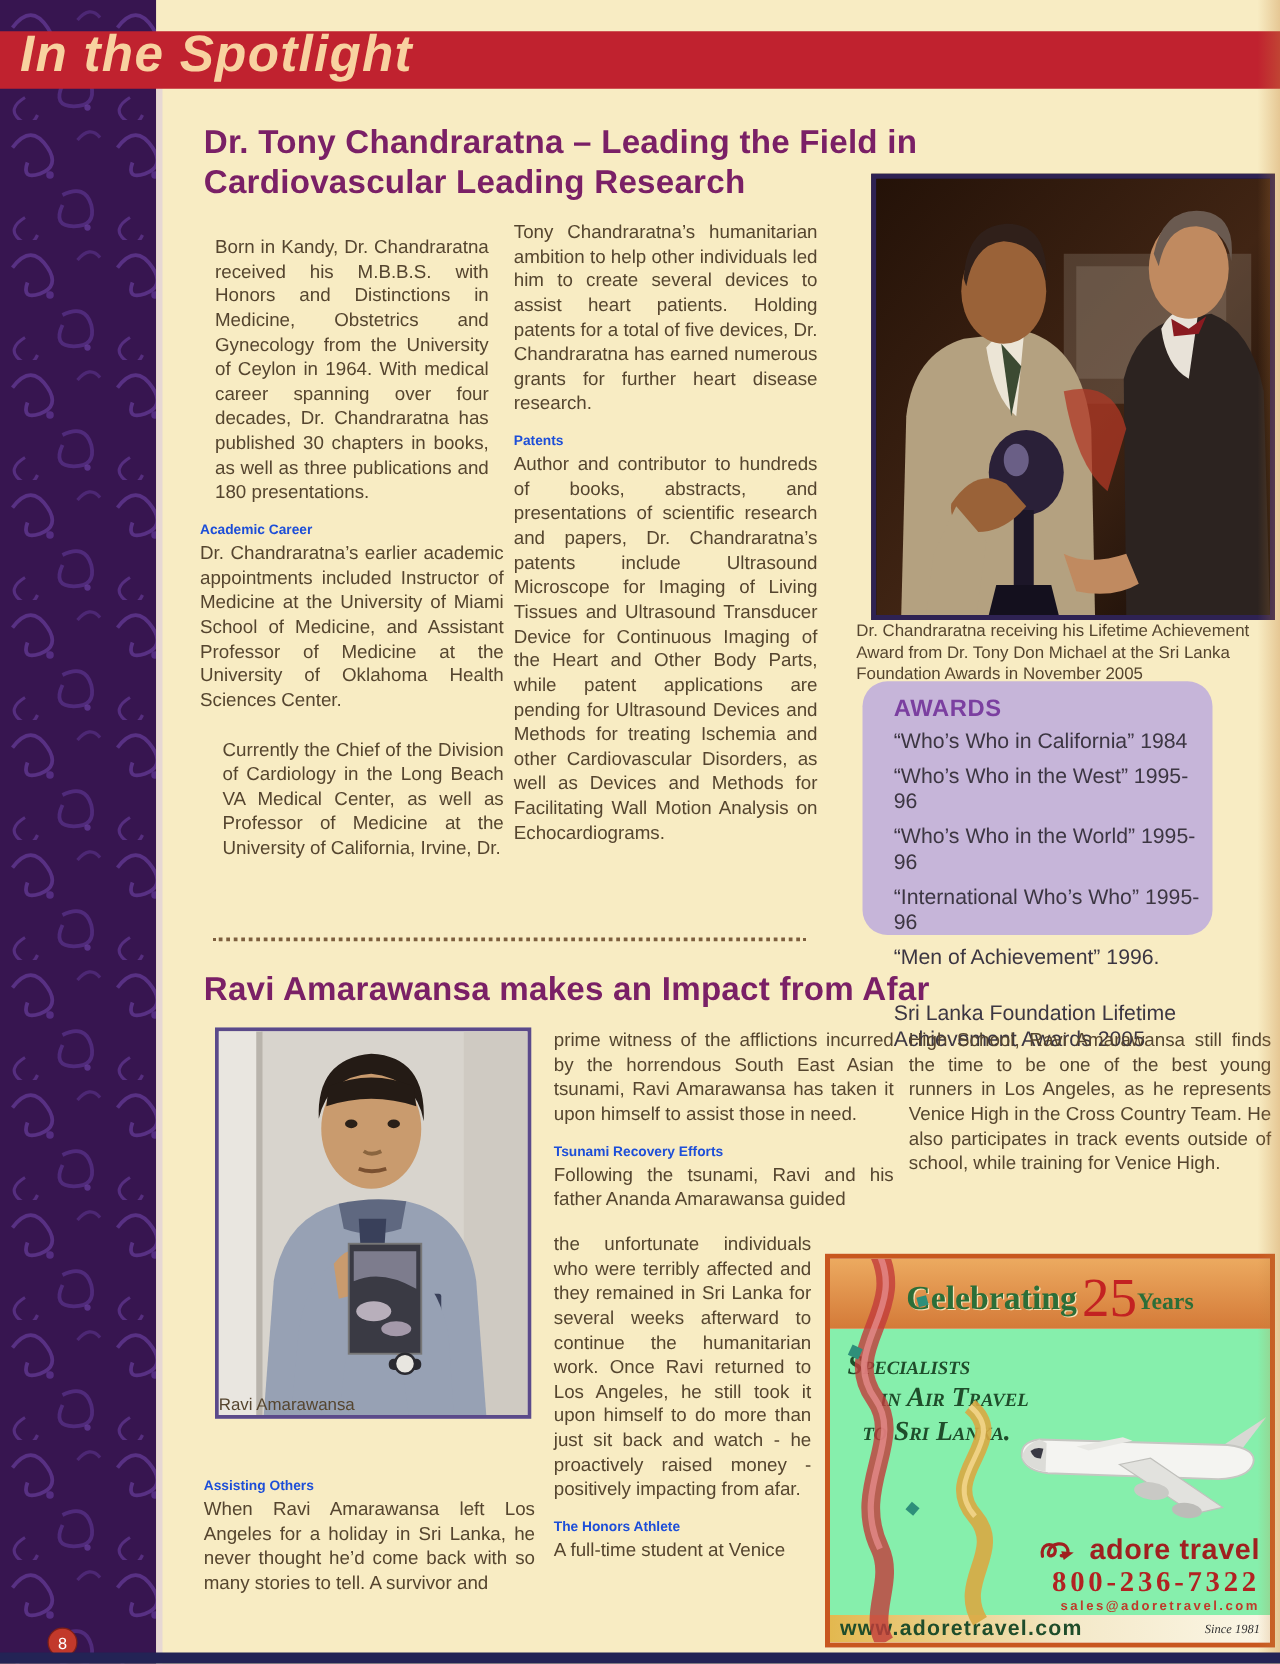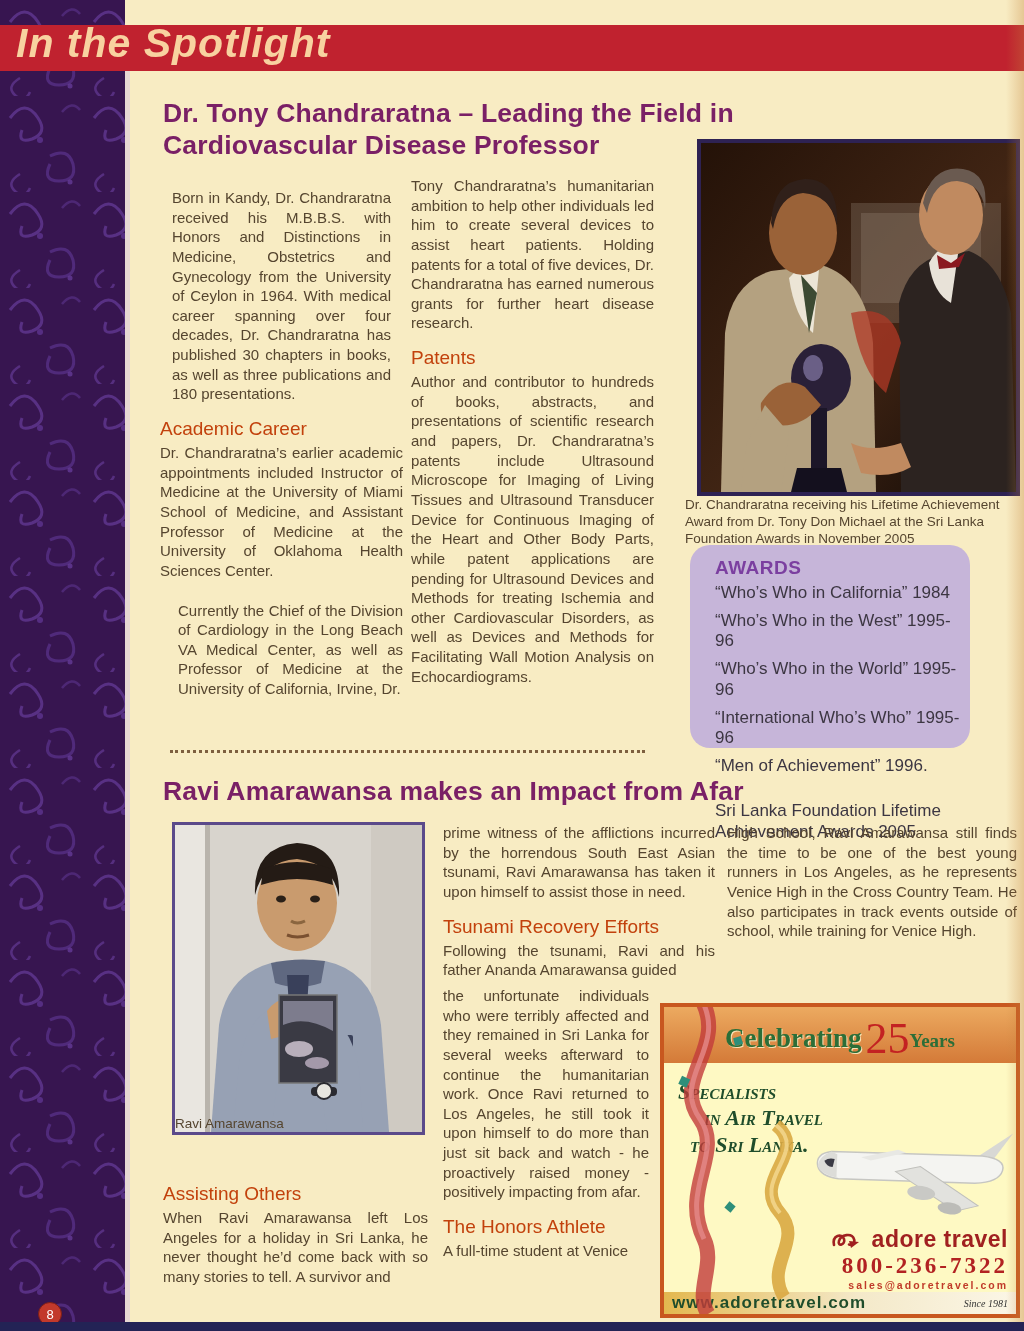--- a/index.html
+++ b/index.html
@@ -11,21 +11,21 @@
   .sidebar{left:0;top:0;width:125px;height:1331px;}
   .sidebar-edge{left:125px;top:71px;width:5px;height:1260px;background:#d9c9e2;opacity:.55;}
 
   
   .banner{left:0;top:25px;width:1024px;height:46px;background:#c0222f;overflow:visible;z-index:3;}
   .banner-text{position:absolute;left:16px;top:-5px;font-size:41px;font-weight:bold;font-style:italic;
                color:#f8d2a0;letter-spacing:1px;white-space:nowrap;}
 
   
   .body-text{font-size:15px;line-height:1.31;color:#55452f;text-align:justify;}
-  .sec-head{font-size:19px;font-weight:normal;color:#c2410c;margin:14px 0 3px 0;}
+  .sec-head{font-size:11px;font-weight:bold;color:#1d4ed8;margin:14px 0 3px 0;}
   .cap{font-size:13.5px;line-height:1.25;color:#55452f;}
 
   .a-title{font-size:26.5px;font-weight:bold;color:#7a2066;line-height:1.22;letter-spacing:.2px;}
 
   .a1-col1{left:160px;top:176px;width:243px;}
   .a1-col2{left:411px;top:176px;width:243px;}
 
   .photo1{left:697px;top:139px;width:323px;height:357px;border:4px solid #2e2253;background:#1c110b;box-sizing:border-box;}
   .caption1{left:685px;top:497px;width:337px;}
 
@@ -46,21 +46,21 @@
   .a2-col3{left:727px;top:823px;width:290px;}
 
   
   .ad{left:660px;top:1003px;width:360px;height:315px;border:4px solid #c8571f;background:#fff;box-sizing:border-box;overflow:hidden;}
   .ad-top{position:relative;height:56px;background:linear-gradient(#ecaa60,#d47a38);z-index:2;}
   .ad-top-text{position:absolute;left:0;right:0;top:6px;text-align:center;white-space:nowrap;z-index:3;
                font-family:"Liberation Serif",serif;}
   .ad-celebrating{font-size:27px;font-weight:bold;color:#2c6e38;text-shadow:1px 1px 0 #f7e2b5;}
   .ad-25{font-size:44px;font-weight:normal;color:#c32222;vertical-align:-6px;}
   .ad-years{font-size:19px;font-weight:bold;color:#2c6e38;}
-  .ad-main{position:relative;height:229px;background:#fef9c3;z-index:1;}
+  .ad-main{position:relative;height:229px;background:#86efac;z-index:1;}
   .ad-specialists{position:absolute;left:14px;top:16px;z-index:4;font-family:"Liberation Serif",serif;
                   font-style:italic;font-variant:small-caps;font-weight:bold;color:#1f4d2b;font-size:22px;line-height:1.2;}
   .ad-specialists .l2{margin-left:26px;}
   .ad-specialists .l3{margin-left:12px;}
   .ad-contact{position:absolute;right:8px;bottom:1px;text-align:right;z-index:4;}
   .ad-brand{font-size:23px;font-weight:bold;color:#a02020;letter-spacing:.5px;white-space:nowrap;}
   .ad-phone{font-family:"Liberation Serif",serif;font-size:23px;font-weight:bold;color:#b22222;letter-spacing:3px;white-space:nowrap;}
   .ad-email{font-size:10.5px;font-weight:bold;color:#c03a2a;letter-spacing:2px;white-space:nowrap;}
   .ad-bottom{position:relative;height:22px;background:linear-gradient(90deg,#e3b84f,#f4e9c9 55%,#fbf6e6);z-index:2;
              display:flex;align-items:center;justify-content:space-between;padding:0 8px;box-sizing:border-box;}
@@ -94,21 +94,21 @@
     </svg>
   </div>
   <div class="abs sidebar-edge"></div>
 
   <div class="abs banner">
     <div class="banner-text">In the Spotlight</div>
   </div>
 
   <div class="abs a-title" style="left:163px;top:97px;">
     <span>Dr. Tony Chandraratna – Leading the Field in</span><br>
-    <span>Cardiovascular Disease Professor</span>
+    <span>Cardiovascular Leading Research</span>
   </div>
 
   <div class="abs a1-col1">
     <p class="body-text" style="margin:12px;">Born in Kandy, Dr. Chandraratna received his M.B.B.S. with Honors and Distinctions in Medicine, Obstetrics and Gynecology from the University of Ceylon in 1964. With medical career spanning over four decades, Dr. Chandraratna has published 30 chapters in books, as well as three publications and 180 presentations.</p>
     <div class="sec-head">Academic Career</div>
     <p class="body-text" style="margin:0;">Dr. Chandraratna’s earlier academic appointments included Instructor of Medicine at the University of Miami School of Medicine, and Assistant Professor of Medicine at the University of Oklahoma Health Sciences Center.</p>
     <p class="body-text" style="margin:20px 0 0 18px;">Currently the Chief of the Division of Cardiology in the Long Beach VA Medical Center, as well as Professor of Medicine at the University of California, Irvine, Dr.</p>
   </div>
 
   <div class="abs a1-col2">

